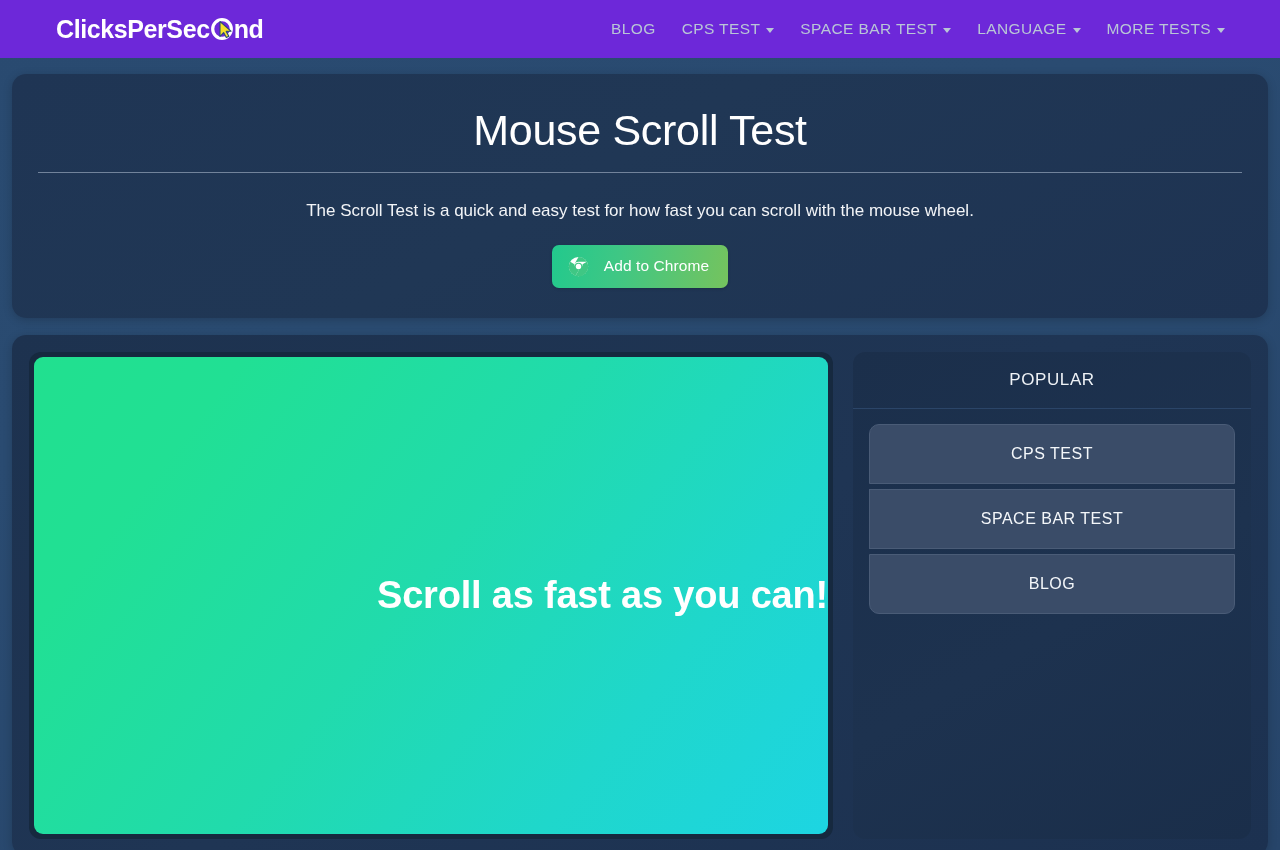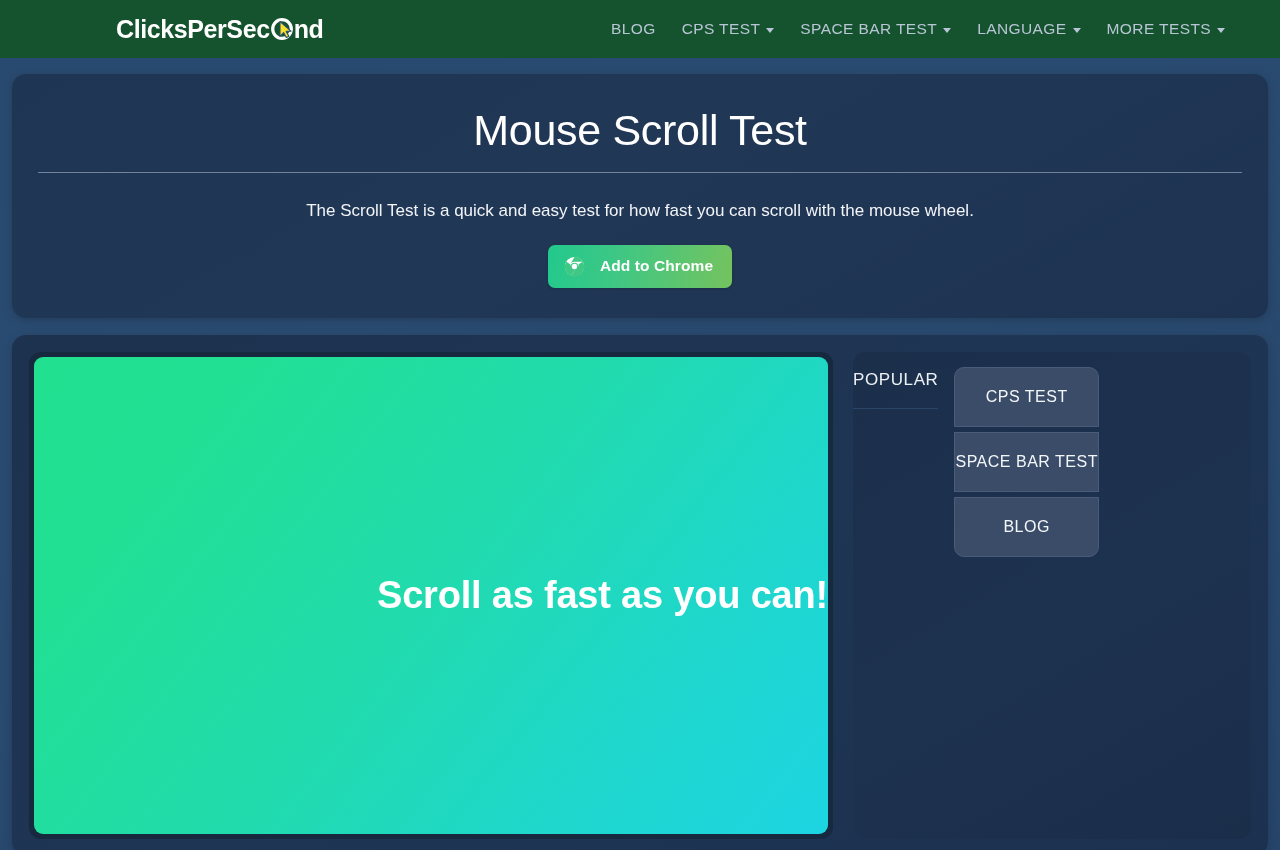--- a/index.html
+++ b/index.html
@@ -13,24 +13,24 @@
   body {
     font-family:"Liberation Sans", sans-serif;
     background:linear-gradient(160deg,#294a70 0%,#2a4b71 35%,#27456a 100%);
     color:#ffffff;
     -webkit-font-smoothing:antialiased;
   }
 
   
   .navbar {
     height:58px;
-    background:#14532d;
-    display:flex;
-    align-items:center;
-    padding:0 42px 0 116px;
+    background:#6d28d9;
+    display:flex;
+    align-items:center;
+    padding:0 42px 0 56px;
     position:relative;
     z-index:5;
   }
 
   .logo {
     display:flex;
     align-items:center;
     font-size:25px;
     font-weight:700;
     letter-spacing:-0.4px;
@@ -114,21 +114,21 @@
   .chrome-btn {
     display:inline-flex;
     align-items:center;
     gap:15px;
     background:linear-gradient(100deg,#22c98d 0%,#3fc784 38%,#75c35e 100%);
     border:none;
     border-radius:7px;
     padding:11px 19px 11px 16px;
     color:#ffffff;
     font-size:15.5px;
-    font-weight:700;
+    font-weight:400;
     letter-spacing:0.1px;
     cursor:pointer;
     font-family:inherit;
     box-shadow:0 1px 3px rgba(0,0,0,.16);
   }
   .chrome-btn svg { display:block; }
 
   
   .main-card {
     margin-top:17px;
@@ -172,21 +172,21 @@
     user-select:none;
   }
 
   
   .sidebar {
     width:398px;
     flex:0 0 398px;
     background:linear-gradient(150deg,#1b2f4b 0%,#1d324f 55%,#1a2e4a 100%);
     border-radius:12px;
     display:flex;
-    flex-direction:row;
+    flex-direction:column;
     overflow:hidden;
   }
   .sidebar-header {
     height:57px;
     display:flex;
     align-items:center;
     justify-content:center;
     font-size:17px;
     letter-spacing:0.6px;
     color:#eef2f6;

